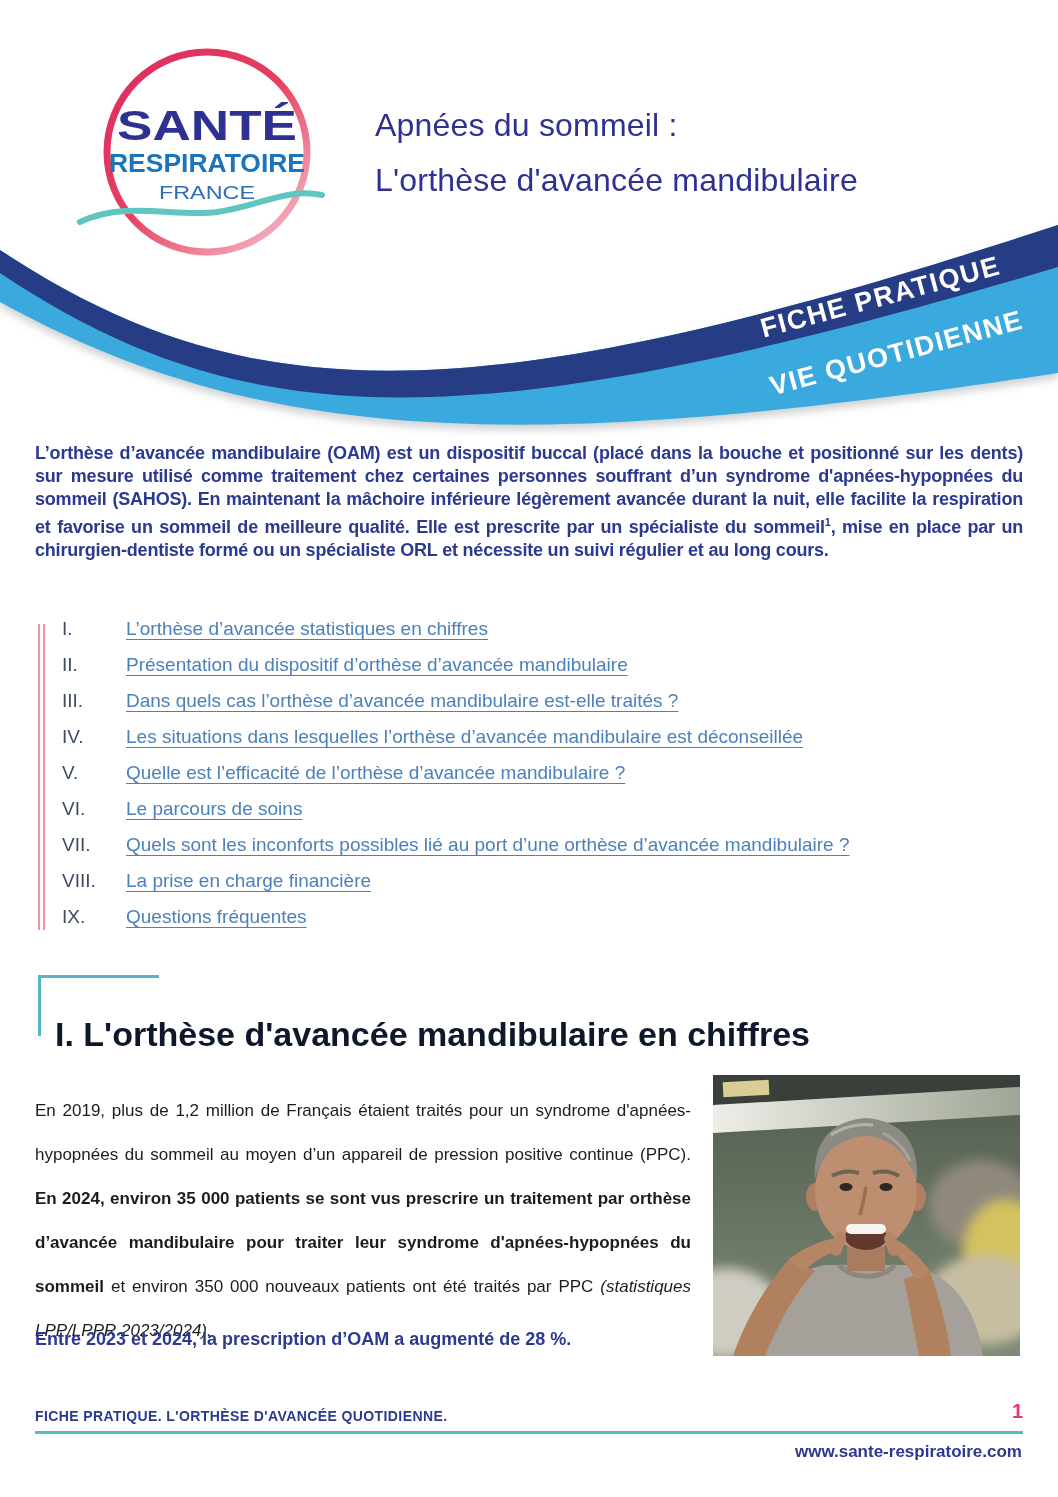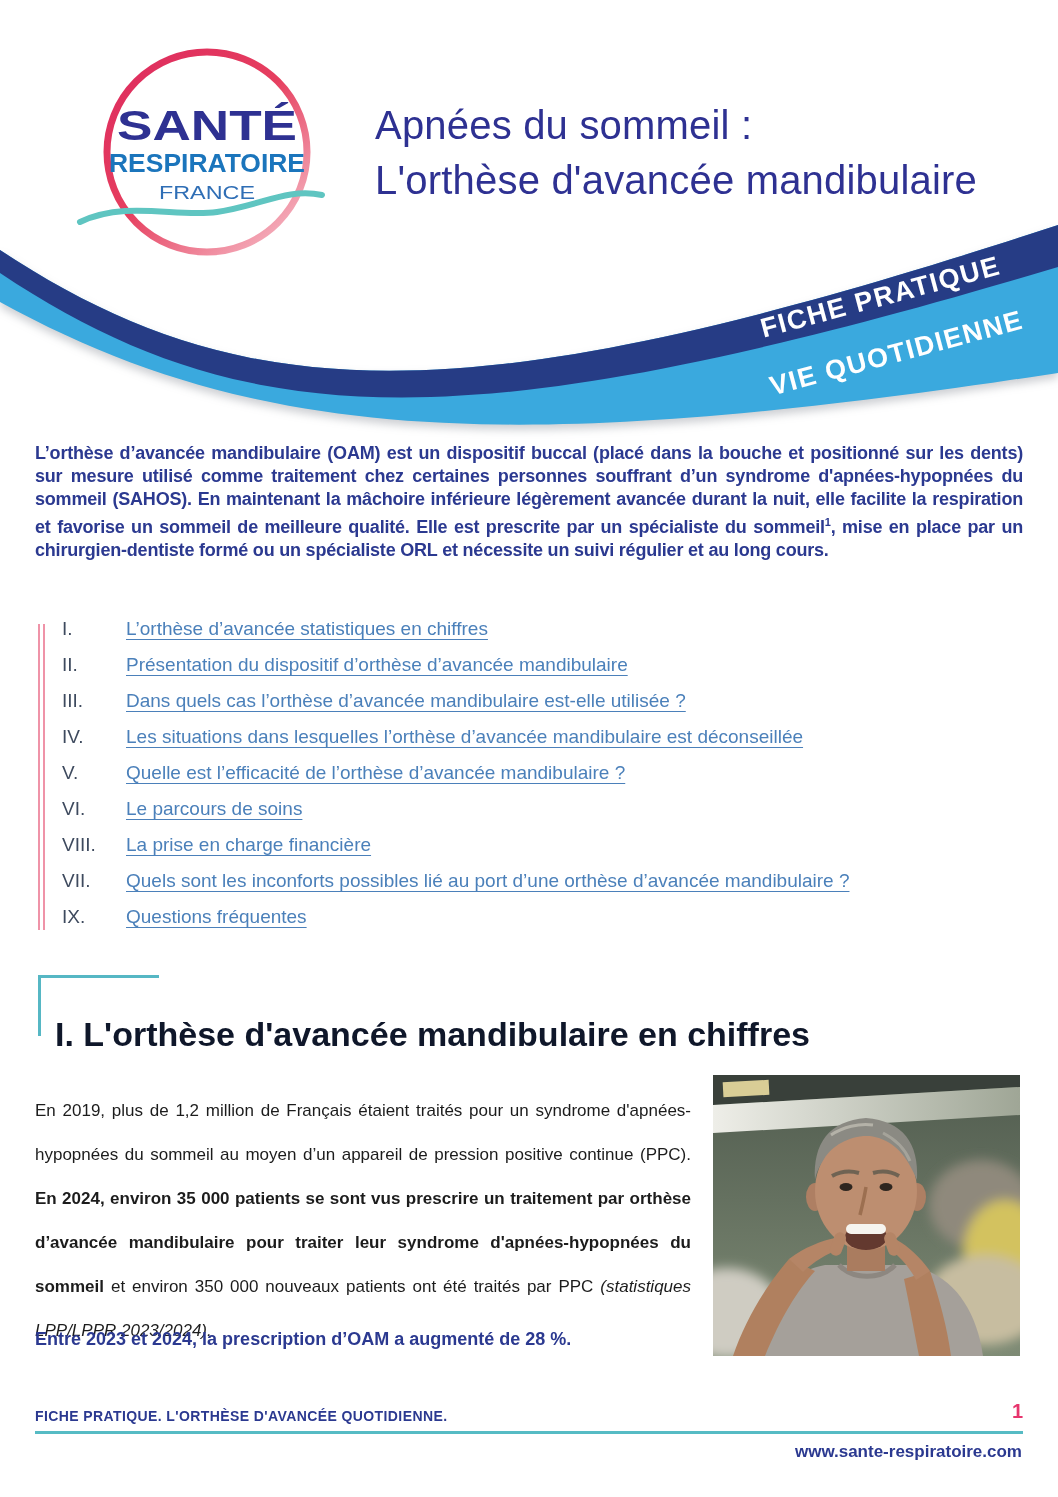--- a/index.html
+++ b/index.html
@@ -3,21 +3,21 @@
 <meta charset="utf-8">
 <style>
   html,body{margin:0;padding:0;background:#ffffff;}
   .page{
     position:relative;width:1058px;height:1497px;overflow:hidden;background:#fff;
     font-family:"Liberation Sans", sans-serif;
   }
   
   .logo{position:absolute;left:72px;top:40px;width:270px;height:240px;}
   
-  .doc-title{position:absolute;left:375px;top:98px;color:#2e3192;font-size:40px;line-height:55px;font-weight:normal;letter-spacing:.2px;}
+  .doc-title{position:absolute;left:375px;top:98px;color:#2e3192;font-size:32px;line-height:55px;font-weight:normal;letter-spacing:.2px;}
   
   .wave-banner{position:absolute;left:0;top:225px;width:1058px;height:240px;filter:drop-shadow(0 5px 4px rgba(90,95,110,.30));}
   .banner-label{position:absolute;color:#ffffff;font-weight:bold;font-size:27px;letter-spacing:1.5px;white-space:nowrap;transform:rotate(-15deg);}
   .banner-label.l1{left:757px;top:282px;}
   .banner-label.l2{left:766px;top:338px;}
   
   .intro{position:absolute;left:35px;top:424px;width:988px;color:#2b3990;font-weight:bold;
          font-size:18px;line-height:23px;text-align:justify;letter-spacing:-.2px;}
   .intro sup{font-size:11px;}
   
@@ -86,41 +86,41 @@
       <div class="toc-row">
         <span class="toc-num">I.</span>
         <a class="toc-link">L’orthèse d’avancée statistiques en chiffres</a>
       </div>
       <div class="toc-row">
         <span class="toc-num">II.</span>
         <a class="toc-link">Présentation du dispositif d’orthèse d’avancée mandibulaire</a>
       </div>
       <div class="toc-row">
         <span class="toc-num">III.</span>
-        <a class="toc-link">Dans quels cas l’orthèse d’avancée mandibulaire est-elle utilisée ?</a>
+        <a class="toc-link">Dans quels cas l’orthèse d’avancée mandibulaire est-elle traités ?</a>
       </div>
       <div class="toc-row">
         <span class="toc-num">IV.</span>
         <a class="toc-link">Les situations dans lesquelles l’orthèse d’avancée mandibulaire est déconseillée</a>
       </div>
       <div class="toc-row">
         <span class="toc-num">V.</span>
         <a class="toc-link">Quelle est l’efficacité de l’orthèse d’avancée mandibulaire ?</a>
       </div>
       <div class="toc-row">
         <span class="toc-num">VI.</span>
         <a class="toc-link">Le parcours de soins</a>
       </div>
       <div class="toc-row">
+        <span class="toc-num">VII.</span>
+        <a class="toc-link">Quels sont les inconforts possibles lié au port d’une orthèse d’avancée mandibulaire ?</a>
+      </div>
+      <div class="toc-row">
         <span class="toc-num">VIII.</span>
         <a class="toc-link">La prise en charge financière</a>
-      </div>
-      <div class="toc-row">
-        <span class="toc-num">VII.</span>
-        <a class="toc-link">Quels sont les inconforts possibles lié au port d’une orthèse d’avancée mandibulaire ?</a>
       </div>
       <div class="toc-row">
         <span class="toc-num">IX.</span>
         <a class="toc-link">Questions fréquentes</a>
       </div>
     </div>
   </nav>
 
   <div class="sec-wrap">
     <div class="corner"></div>

